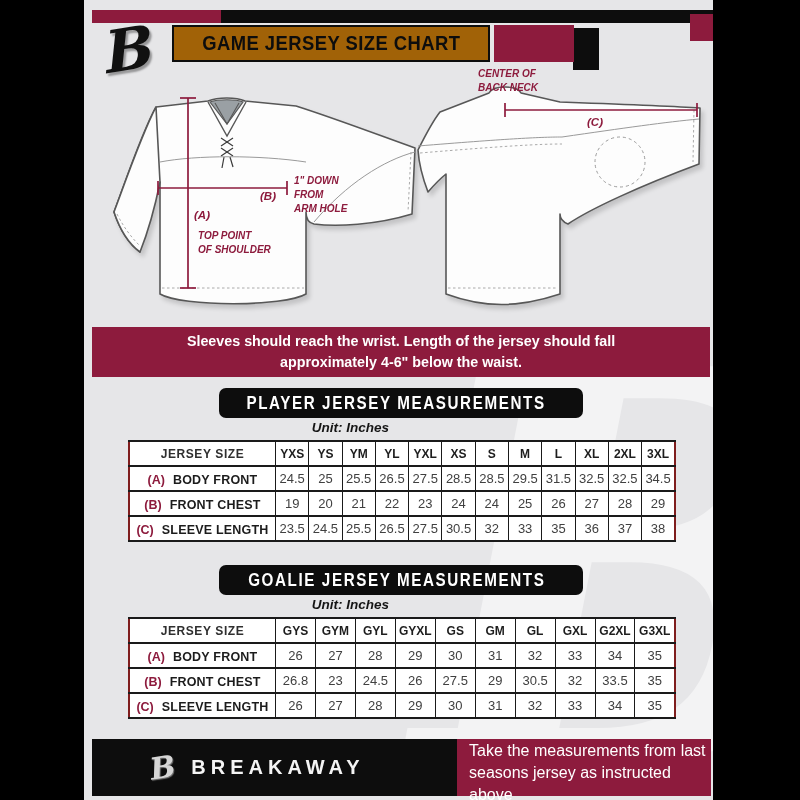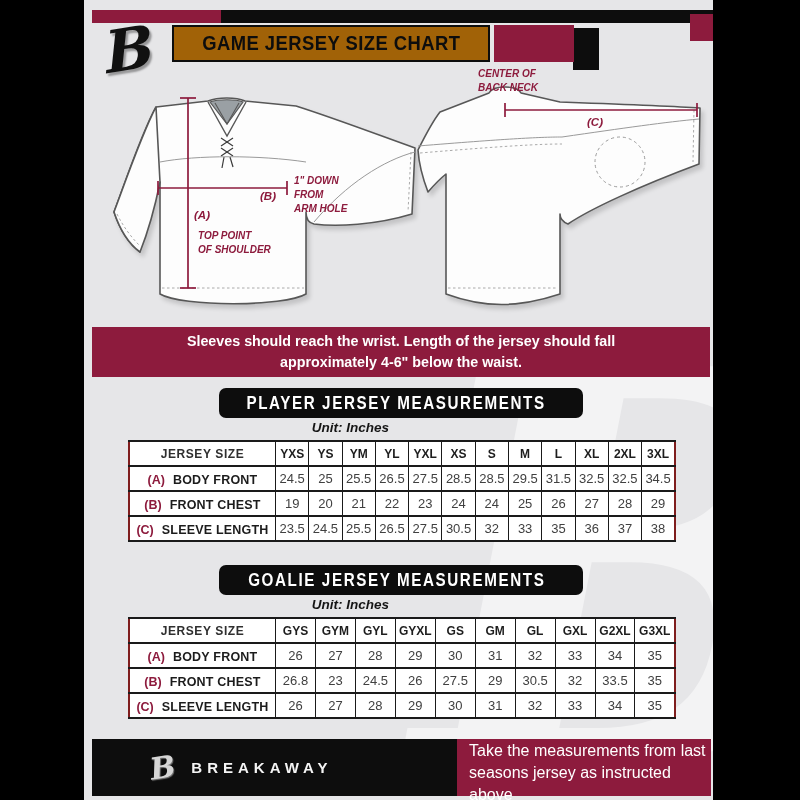--- a/index.html
+++ b/index.html
@@ -95,21 +95,21 @@
   
   .footer{left:8px;top:739px;width:619px;height:57px;display:flex;}
   .footer-black{
     width:365px;background:#0d0d0d;display:flex;align-items:center;
     padding-left:58px;box-sizing:border-box;gap:16px;
   }
   .footer-logo{
     font:italic bold 30px "DejaVu Serif", serif;color:#d6d6d6;
     transform:rotate(-9deg);text-shadow:1px 1px 1px #777;line-height:1;
   }
-  .footer-brand{color:#f4f4f4;font-size:15px;font-weight:700;letter-spacing:5px;white-space:nowrap;}
+  .footer-brand{color:#f4f4f4;font-size:20px;font-weight:700;letter-spacing:5px;white-space:nowrap;}
   .footer-maroon{
     flex:1;background:#8d1b3d;color:#fff;
     padding:1px 4px 6px 12px;box-sizing:border-box;
     font-size:16px;font-weight:500;line-height:1.36;
   }
 </style>
 </head>
 <body>
 
 <div class="content">

